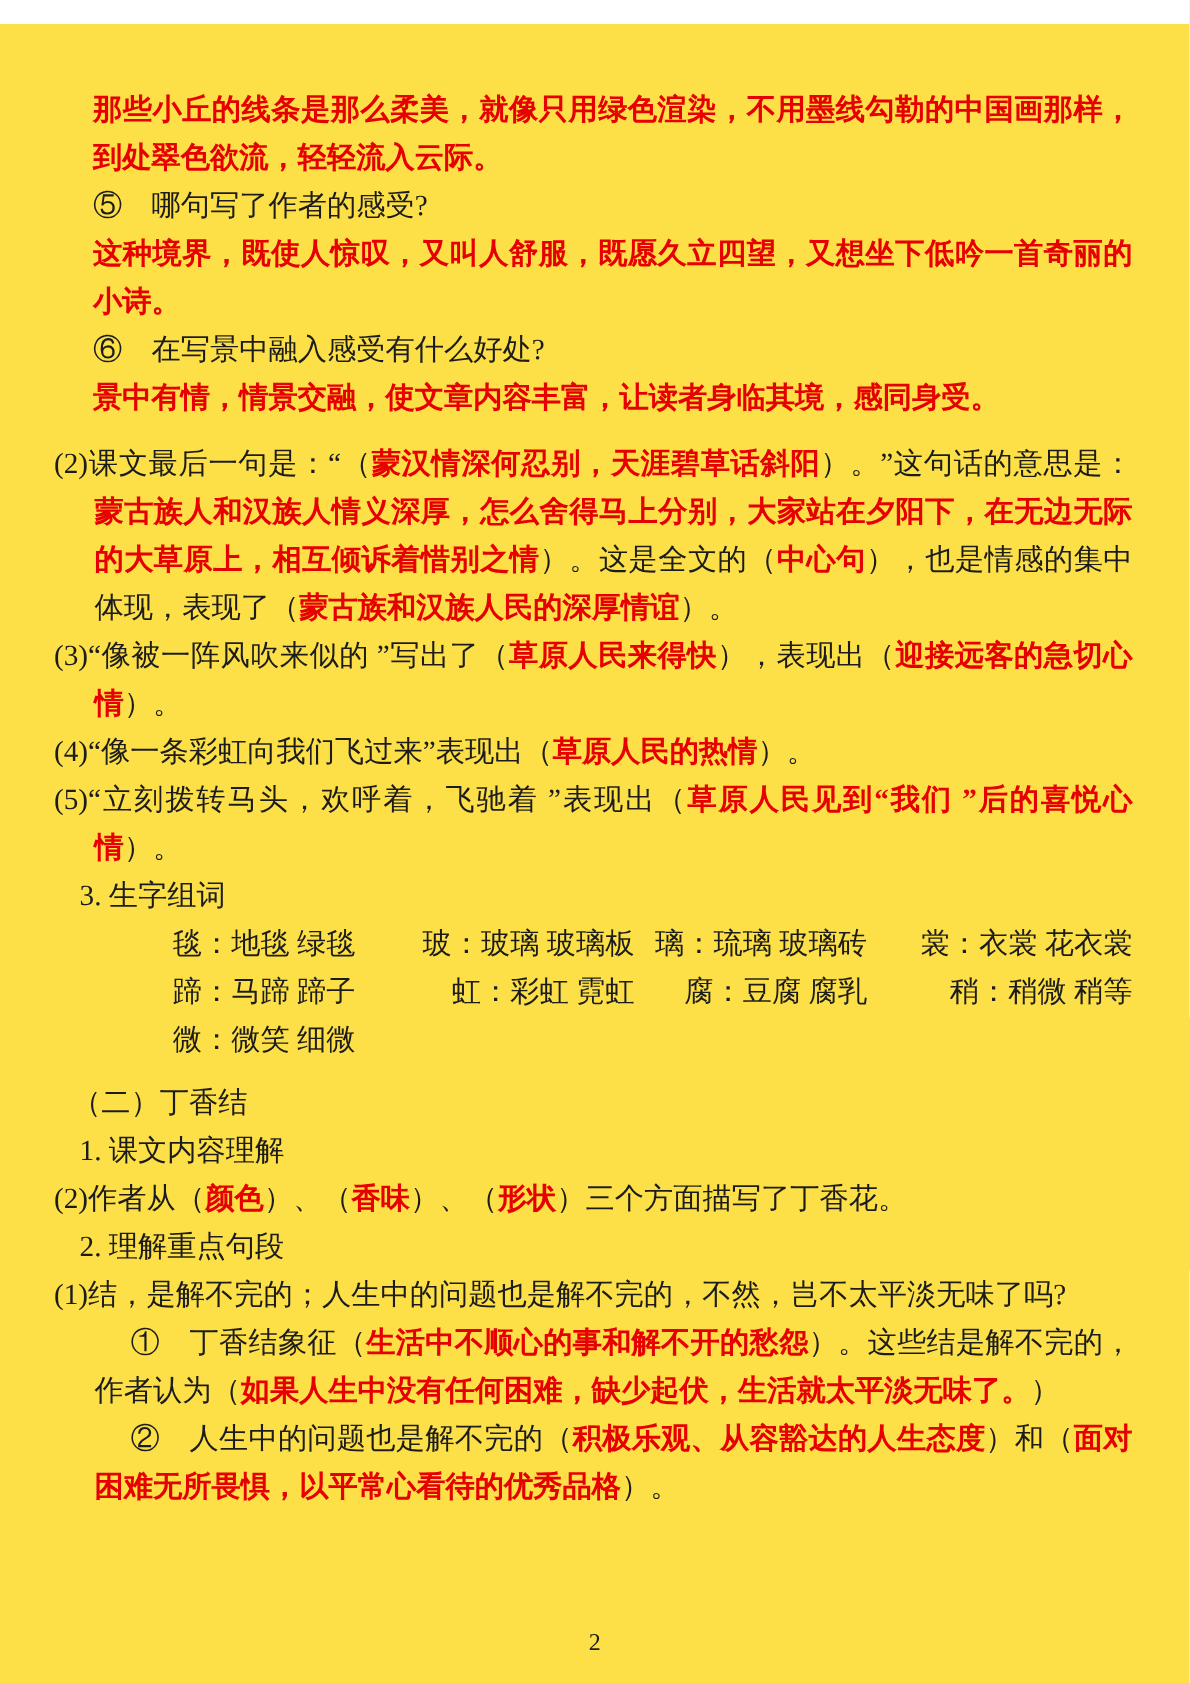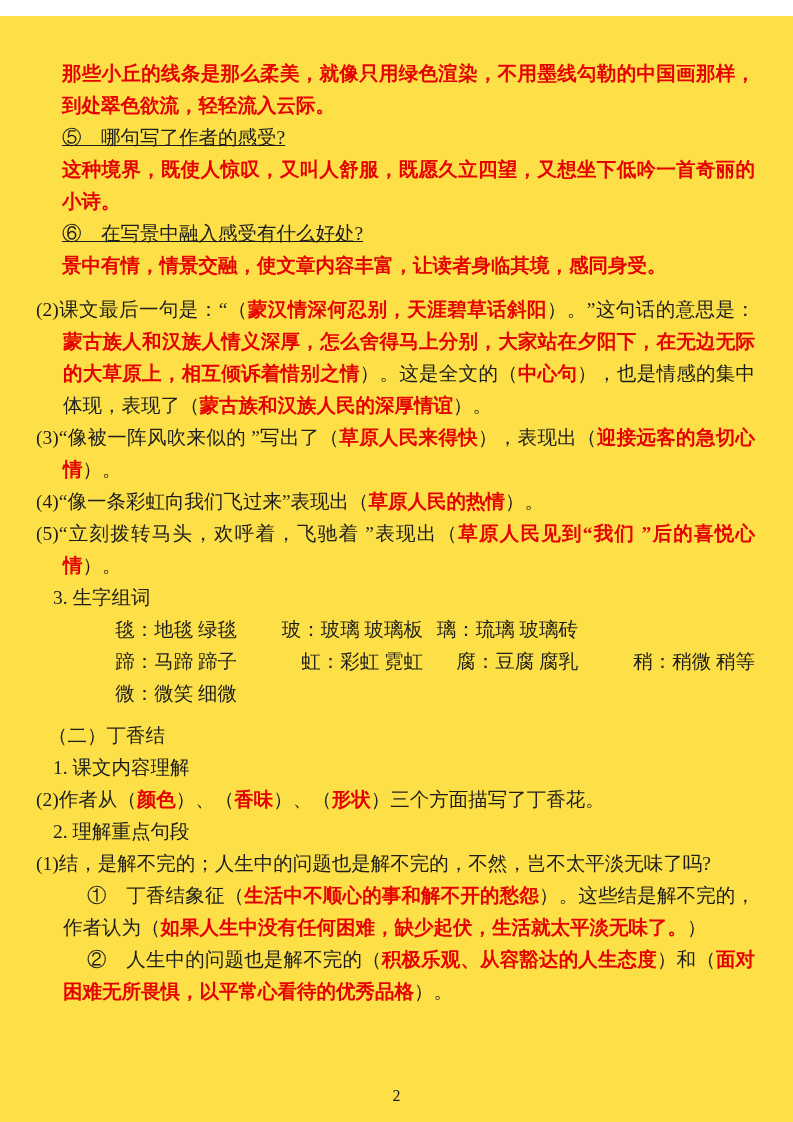--- a/index.html
+++ b/index.html
@@ -14,21 +14,21 @@
     font-size:19.5px;
     line-height:32px;
     color:var(--ink,#1c1c1c);
     overflow:hidden;
   }
   p{margin:0;padding:0;}
   .r{color:var(--red,#e60000);font-weight:bold;}
   
   .ans{margin-left:62px;margin-right:38px;color:var(--red,#e60000);font-weight:bold;text-align:justify;}
   
-  .q{margin-left:62px;margin-right:38px;text-decoration:underline;}
+  .q{margin-left:62px;margin-right:38px;}
   
   .item{margin-left:36px;margin-right:38px;padding-left:27px;text-indent:-27px;text-align:justify;}
   
   .h{margin-left:53px;}
   
   .sect{margin-left:48px;margin-top:10px;}
   
   .sub{margin-left:63px;margin-right:38px;text-indent:24px;text-align:justify;}
   .gap{margin-top:12px;}
   
@@ -58,20 +58,21 @@
 
   <p class="item"><span>(5)“立刻拨转马头，欢呼着，飞驰着 ”表现出（</span><span class="r">草原人民见到“我们 ”后的喜悦心情</span><span>）。</span></p>
 
   <p class="h">3. 生字组词</p>
 
   <div class="wordtable">
     <div class="wrow">
         <span>毯：地毯 绿毯</span>
         <span>玻：玻璃 玻璃板</span>
         <span>璃：琉璃 玻璃砖</span>
+        <span>裳：衣裳 花衣裳</span>
       </div>
     <div class="wrow">
         <span>蹄：马蹄 蹄子</span>
         <span>虹：彩虹 霓虹</span>
         <span>腐：豆腐 腐乳</span>
         <span>稍：稍微 稍等</span>
       </div>
     <div class="wrow">
         <span>微：微笑 细微</span>
       </div>

